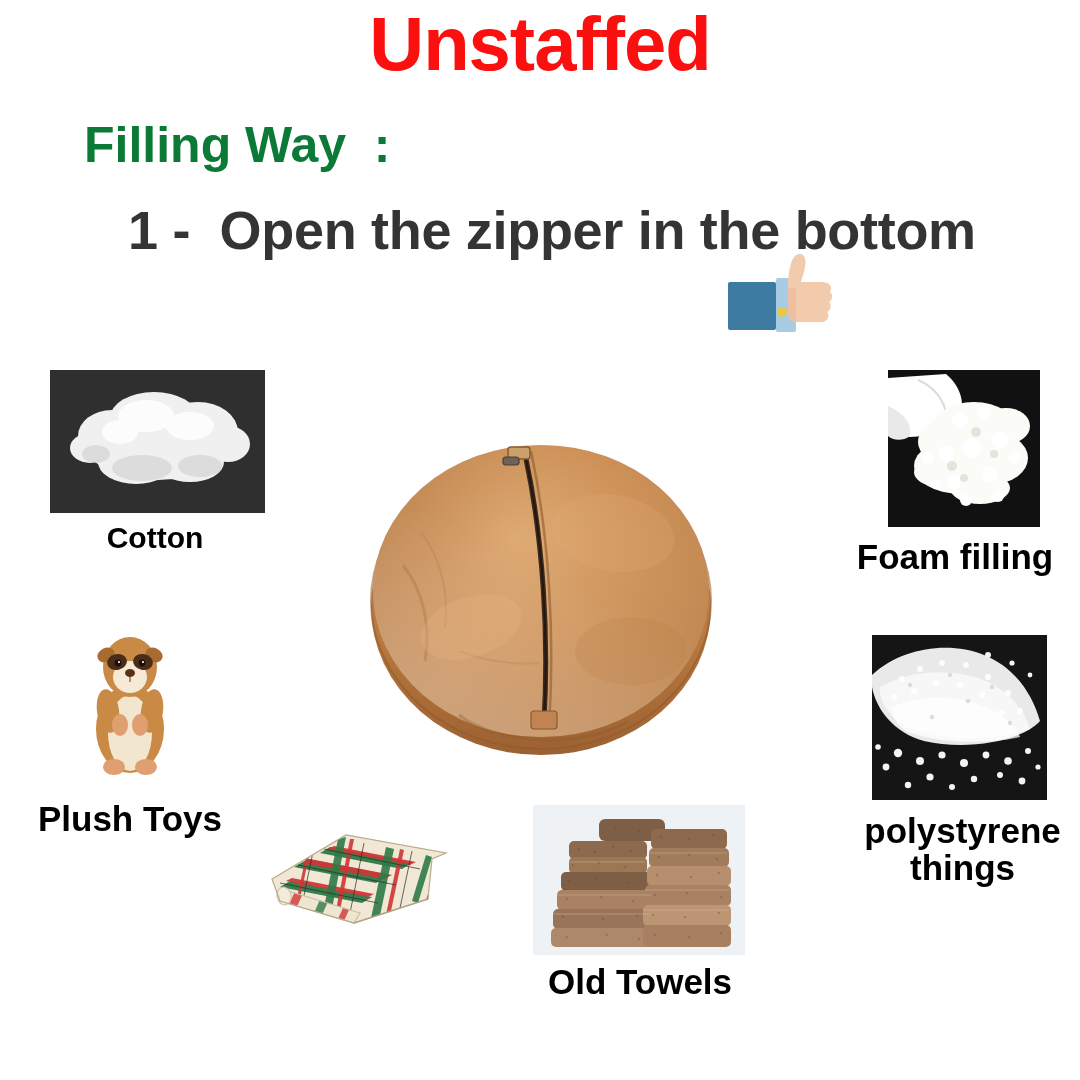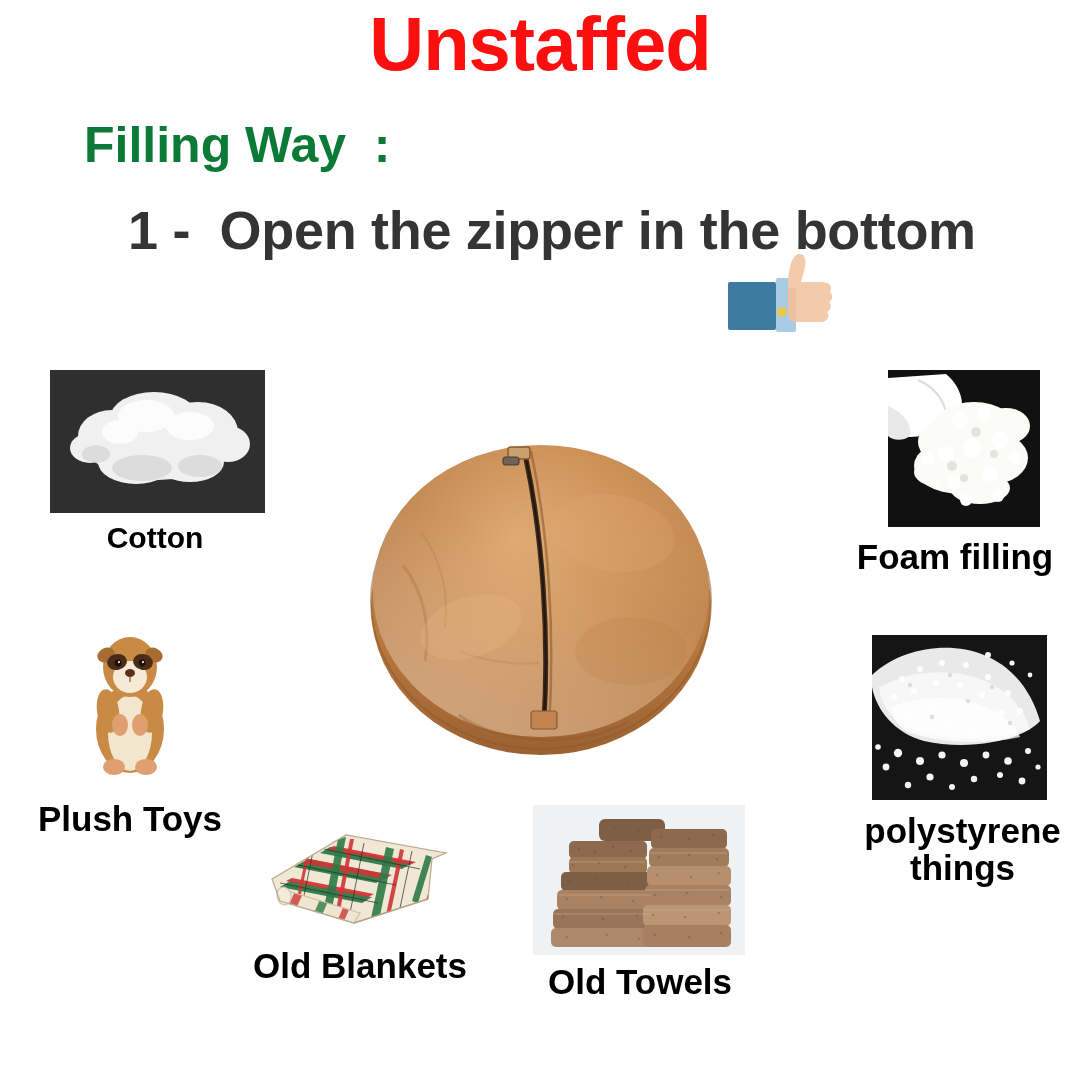--- a/index.html
+++ b/index.html
@@ -394,21 +394,20 @@
           <polygon points="96,76 102,78 94,96 88,94" fill="#cf3636" opacity="0.8"></polygon>
         </g>
         <path d="M30 76 L104 98 L110 88 L38 66 Z" fill="none" stroke="#cdbfa4" stroke-width="1.2"></path>
 
         <ellipse cx="34" cy="71" rx="7" ry="9" fill="#f4ecdb" stroke="#cdbfa4" stroke-width="1" transform="rotate(-12 34 71)"></ellipse>
 
         <path d="M22 54 L96 10 L196 28 L182 34 L178 74 L104 98 L30 76 Z" fill="none" stroke="#b9aa8c" stroke-width="1.2"></path>
         <path d="M104 98 L178 74" fill="none" stroke="#a99a7d" stroke-width="1.5" opacity="0.6"></path>
       </svg>
     </div>
-    <div class="item-label">Old Blankets</div>
   </div>
 
   <div class="item" id="item-towels">
     <div class="photo">
       <svg viewBox="0 0 212 150" width="212" height="150">
         <rect width="212" height="150" fill="#eef2f5"></rect>
 
         <g>
           <rect x="36" y="36" width="78" height="18" rx="5" fill="#8d6a4e"></rect>
           <rect x="36" y="52" width="78" height="17" rx="5" fill="#9c7756"></rect>

